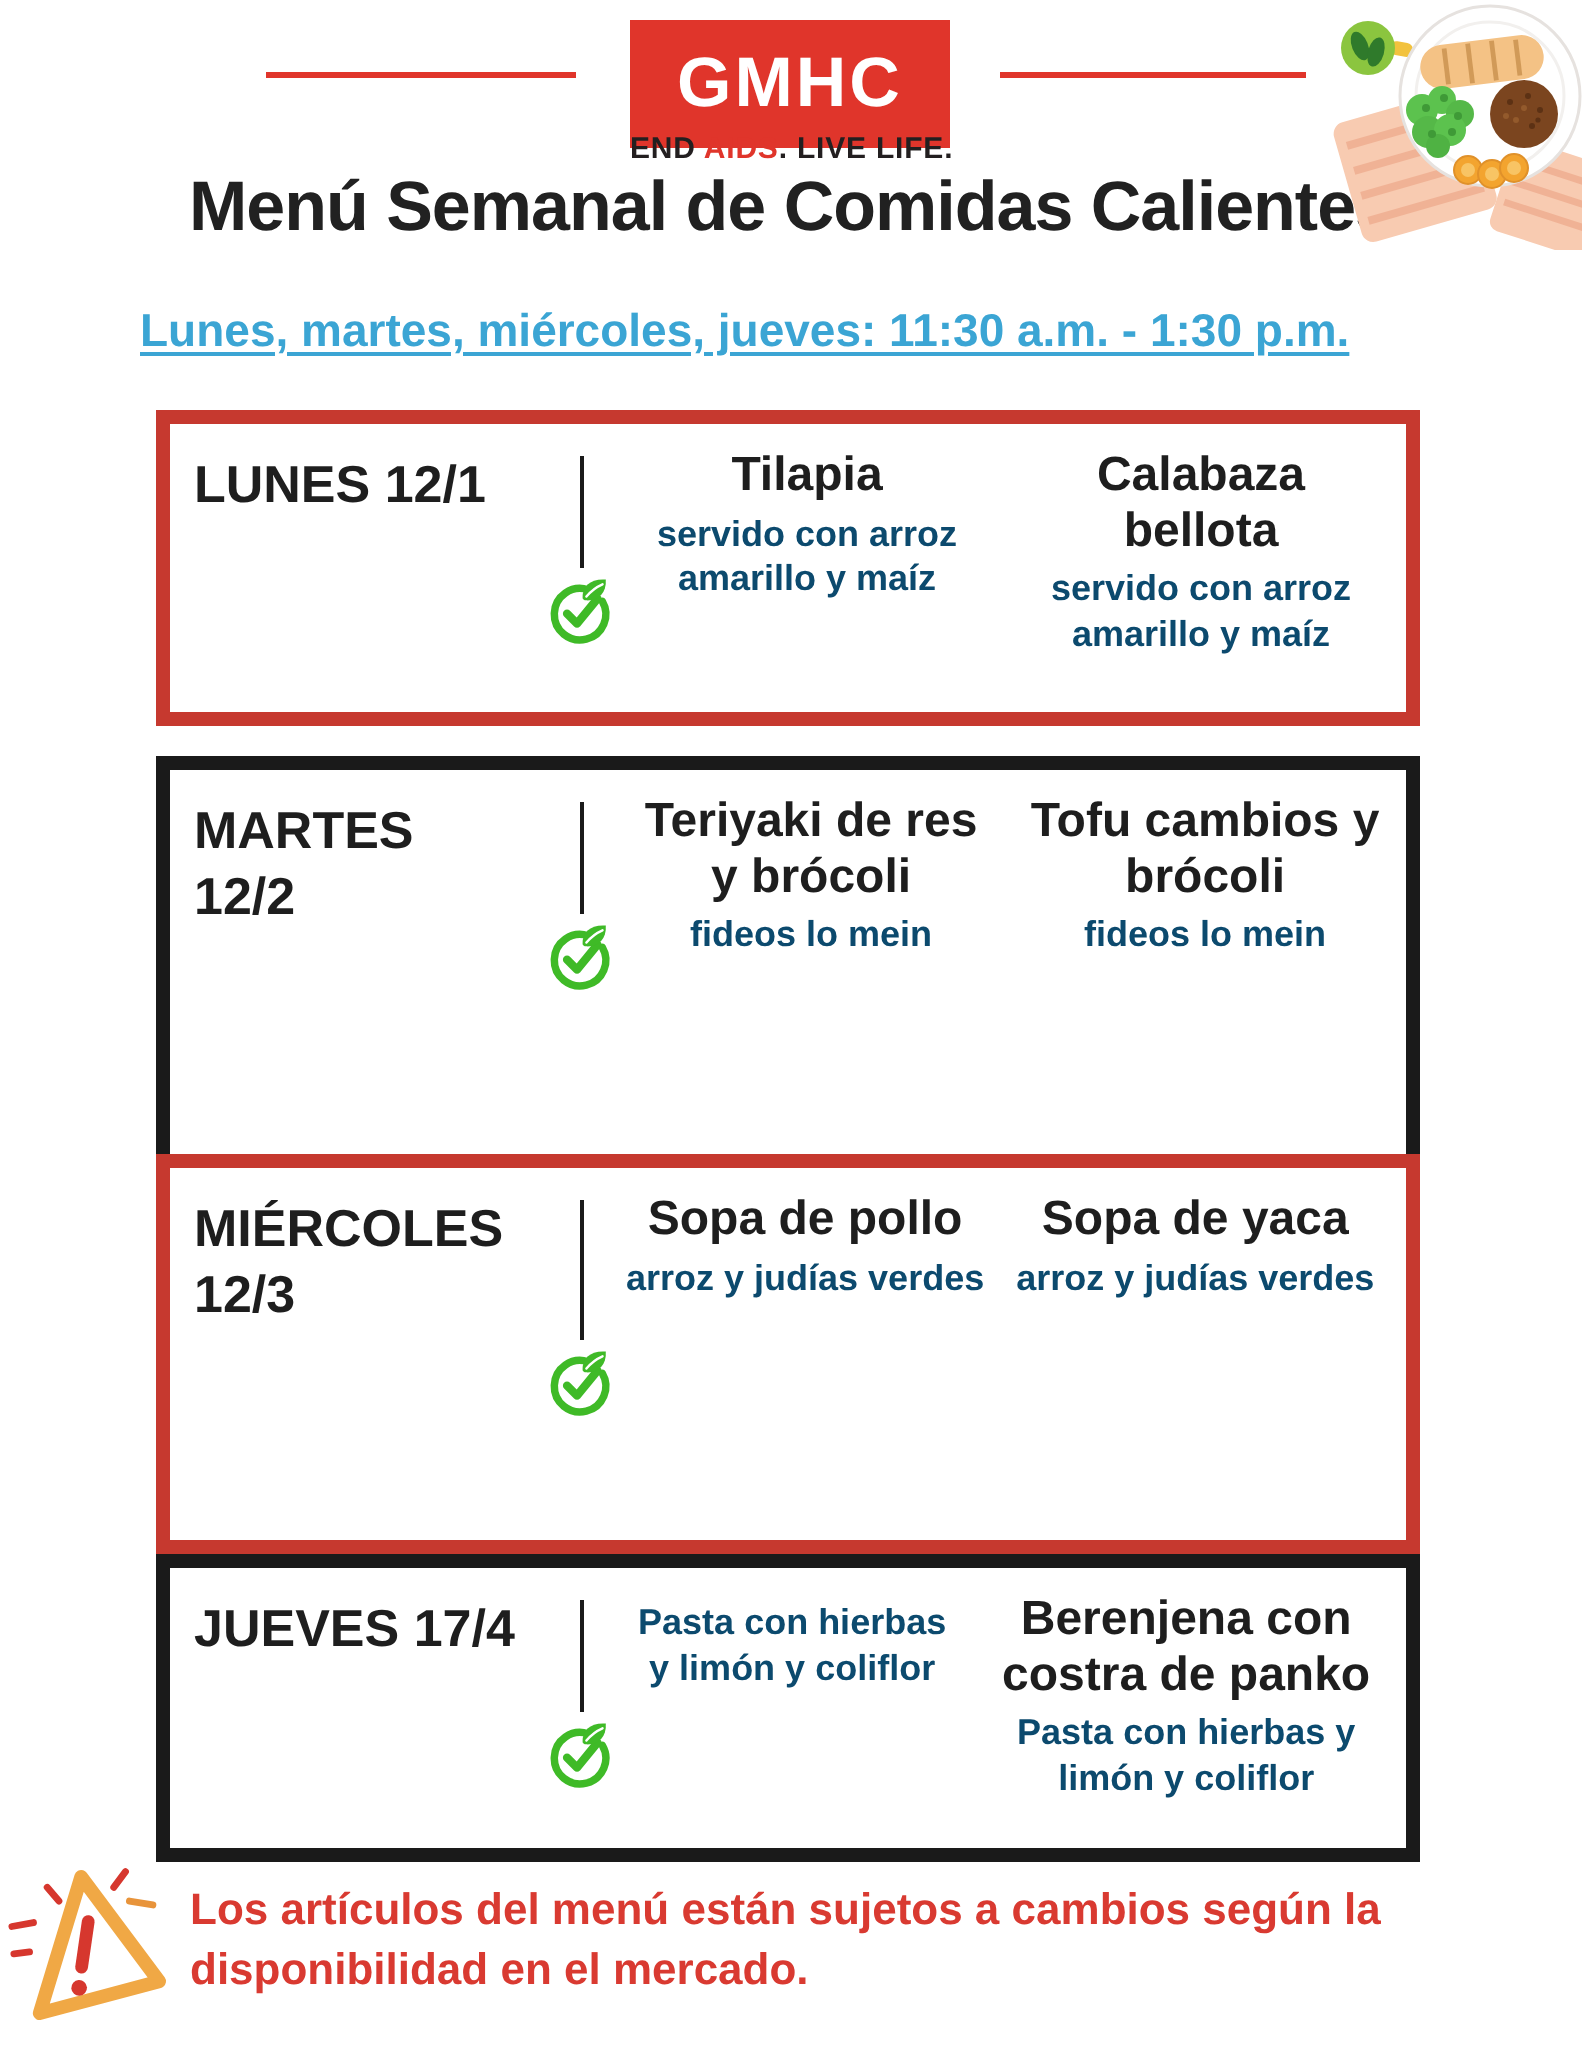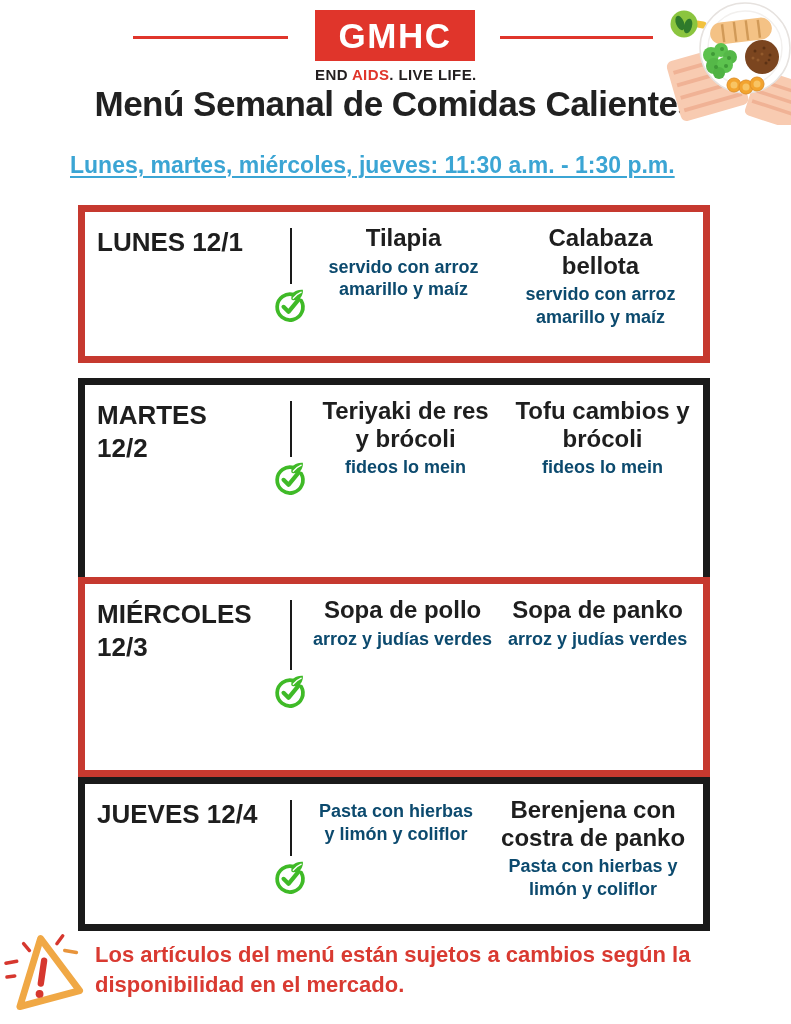--- a/index.html
+++ b/index.html
@@ -2,21 +2,21 @@
 <html><head>
 <meta charset="utf-8">
 <style>
   html,body{margin:0;padding:0;background:#ffffff;}
   .page{position:relative;width:791px;height:1024px;background:#ffffff;overflow:hidden;
         font-family:"Liberation Sans",sans-serif;color:#212121;}
   
   .red-line{position:absolute;height:3px;background:#E0352B;}
   .red-line.left{left:133px;top:36px;width:155px;}
   .red-line.right{left:500px;top:36px;width:153px;}
-  .logo-box{position:absolute;left:315px;top:10px;width:160px;height:51px;background:#E0352B;
+  .logo-box{position:absolute;left:315px;top:10px;width:160px;height:64px;background:#E0352B;
             display:flex;align-items:center;justify-content:center;}
   .logo-text{color:#ffffff;font-size:35px;font-weight:700;letter-spacing:1.5px;}
   .tagline{position:absolute;left:315px;top:66px;font-size:15px;font-weight:700;
            letter-spacing:.4px;color:#231F20;white-space:nowrap;}
   .tagline .aids{color:#E0352B;}
   .plate-illo{position:absolute;left:650px;top:0;width:141px;height:125px;z-index:5;}
   
   .title{position:absolute;left:0;top:84px;width:100%;text-align:center;font-size:35px;
          font-weight:700;letter-spacing:-.5px;color:#212121;}
   .schedule{position:absolute;left:70px;top:152px;font-size:23px;font-weight:700;color:#3BA5D4;
@@ -185,28 +185,28 @@
         <path d="M13.2 8.0 C13.0 3.6 16.2 0.9 21.6 1.3 C21.9 6.2 18.9 9.1 14.4 8.8 C13.8 8.75 13.4 8.45 13.2 8.0 Z" fill="#3FBA27"></path>
         <path d="M14.6 7.4 C16.3 5.4 18.3 3.9 20.4 3.0" fill="none" stroke="#ffffff" stroke-width="0.9" stroke-linecap="round"></path>
       </svg>
     </div>
     <div class="dishes">
       <div>
         <div class="dish-name">Sopa de pollo</div>
         <div class="dish-desc">arroz y judías verdes</div>
       </div>
       <div>
-        <div class="dish-name">Sopa de panko</div>
+        <div class="dish-name">Sopa de yaca</div>
         <div class="dish-desc">arroz y judías verdes</div>
       </div>
     </div>
   </div>
 
   <div class="menu-box b3" style="border-color: rgb(26, 26, 26);">
-    <div class="day-label">JUEVES 12/4</div>
+    <div class="day-label">JUEVES 17/4</div>
     <div class="divider-col">
       <div class="divider-line"></div>
       <svg class="veg-icon" viewBox="0 0 26 26">
         <path d="M20.35 9.15 A9.3 9.3 0 1 1 15.17 4.96" fill="none" stroke="#3FBA27" stroke-width="2.7" stroke-linecap="round"></path>
         <path d="M7.6 13.6 L11.2 17.2 L18.6 8.2" fill="none" stroke="#3FBA27" stroke-width="3" stroke-linecap="round" stroke-linejoin="round"></path>
         <path d="M13.2 8.0 C13.0 3.6 16.2 0.9 21.6 1.3 C21.9 6.2 18.9 9.1 14.4 8.8 C13.8 8.75 13.4 8.45 13.2 8.0 Z" fill="#3FBA27"></path>
         <path d="M14.6 7.4 C16.3 5.4 18.3 3.9 20.4 3.0" fill="none" stroke="#ffffff" stroke-width="0.9" stroke-linecap="round"></path>
       </svg>
     </div>
     <div class="dishes">

